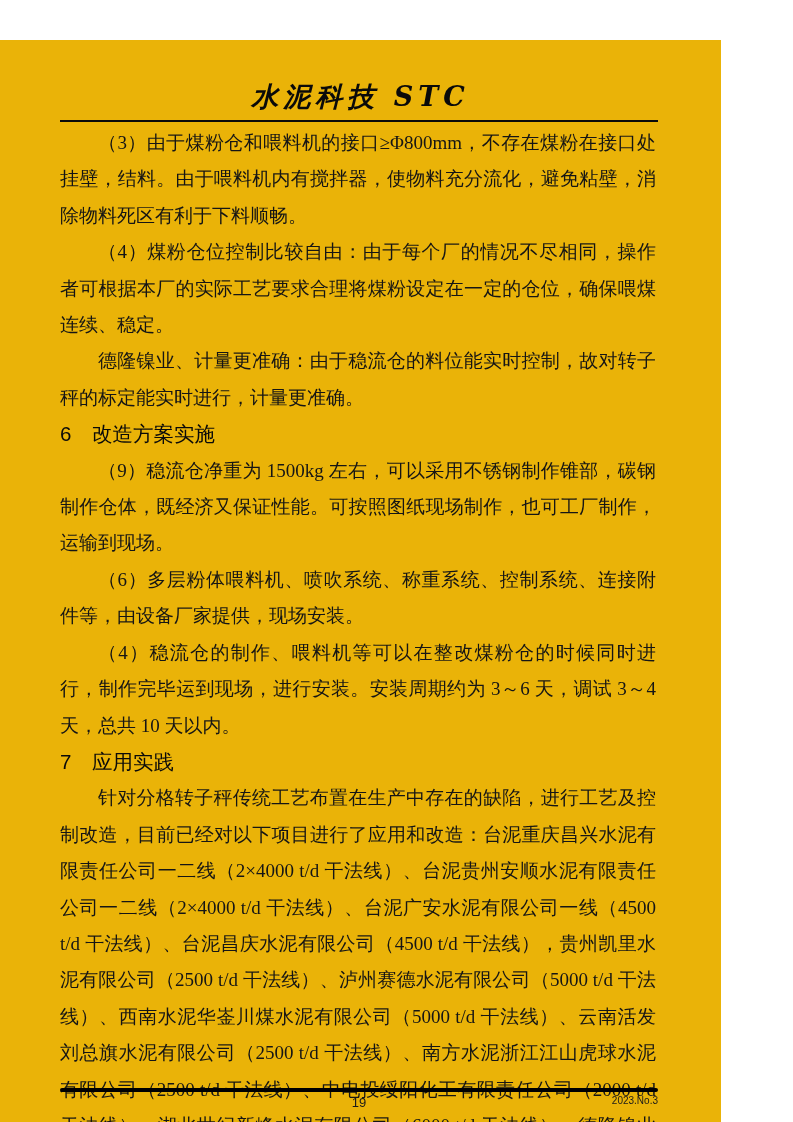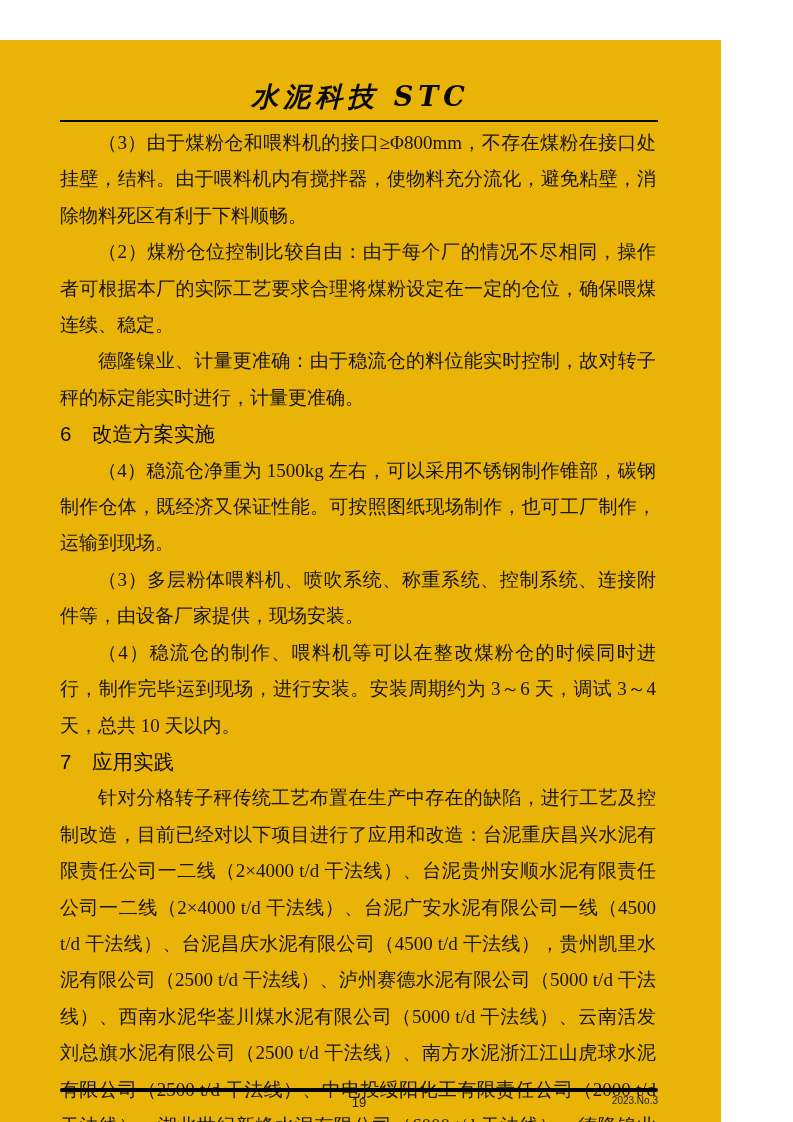--- a/index.html
+++ b/index.html
@@ -90,30 +90,30 @@
 
 <div class="page">
 
   <div class="header">
     <div class="journal-title">水泥科技 STC</div>
     <div class="rule header-rule"></div>
   </div>
 
   <div class="content">
     <p>（3）由于煤粉仓和喂料机的接口≥Φ800mm，不存在煤粉在接口处挂壁，结料。由于喂料机内有搅拌器，使物料充分流化，避免粘壁，消除物料死区有利于下料顺畅。</p>
-    <p>（2）煤粉仓位控制比较自由：由于每个厂的情况不尽相同，操作者可根据本厂的实际工艺要求合理将煤粉设定在一定的仓位，确保喂煤连续、稳定。</p>
+    <p>（4）煤粉仓位控制比较自由：由于每个厂的情况不尽相同，操作者可根据本厂的实际工艺要求合理将煤粉设定在一定的仓位，确保喂煤连续、稳定。</p>
     <p>德隆镍业、计量更准确：由于稳流仓的料位能实时控制，故对转子秤的标定能实时进行，计量更准确。</p>
 
     <h2 class="heading">
       <span class="h-num">6</span>
       <span class="h-title">改造方案实施</span>
     </h2>
 
-    <p>（4）稳流仓净重为 1500kg 左右，可以采用不锈钢制作锥部，碳钢制作仓体，既经济又保证性能。可按照图纸现场制作，也可工厂制作，运输到现场。</p>
-    <p>（3）多层粉体喂料机、喷吹系统、称重系统、控制系统、连接附件等，由设备厂家提供，现场安装。</p>
+    <p>（9）稳流仓净重为 1500kg 左右，可以采用不锈钢制作锥部，碳钢制作仓体，既经济又保证性能。可按照图纸现场制作，也可工厂制作，运输到现场。</p>
+    <p>（6）多层粉体喂料机、喷吹系统、称重系统、控制系统、连接附件等，由设备厂家提供，现场安装。</p>
     <p>（4）稳流仓的制作、喂料机等可以在整改煤粉仓的时候同时进行，制作完毕运到现场，进行安装。安装周期约为 3～6 天，调试 3～4 天，总共 10 天以内。</p>
 
     <h2 class="heading">
       <span class="h-num">7</span>
       <span class="h-title">应用实践</span>
     </h2>
 
     <p>针对分格转子秤传统工艺布置在生产中存在的缺陷，进行工艺及控制改造，目前已经对以下项目进行了应用和改造：台泥重庆昌兴水泥有限责任公司一二线（2×4000 t/d 干法线）、台泥贵州安顺水泥有限责任公司一二线（2×4000 t/d 干法线）、台泥广安水泥有限公司一线（4500 t/d 干法线）、台泥昌庆水泥有限公司（4500 t/d 干法线），贵州凯里水泥有限公司（2500 t/d 干法线）、泸州赛德水泥有限公司（5000 t/d 干法线）、西南水泥华崟川煤水泥有限公司（5000 t/d 干法线）、云南活发刘总旗水泥有限公司（2500 t/d 干法线）、南方水泥浙江江山虎球水泥有限公司（2500 t/d 干法线）、中电投绥阳化工有限责任公司（2000 t/d 干法线）、湖北世纪新峰水泥有限公司（6000 t/d 干法线），德隆镍业 50 条线，青山控股 60 条线，广青镍业 10 条线等。从近几年的运行效果来看，运行非常稳定，完全达到了</p>
   </div>
 

